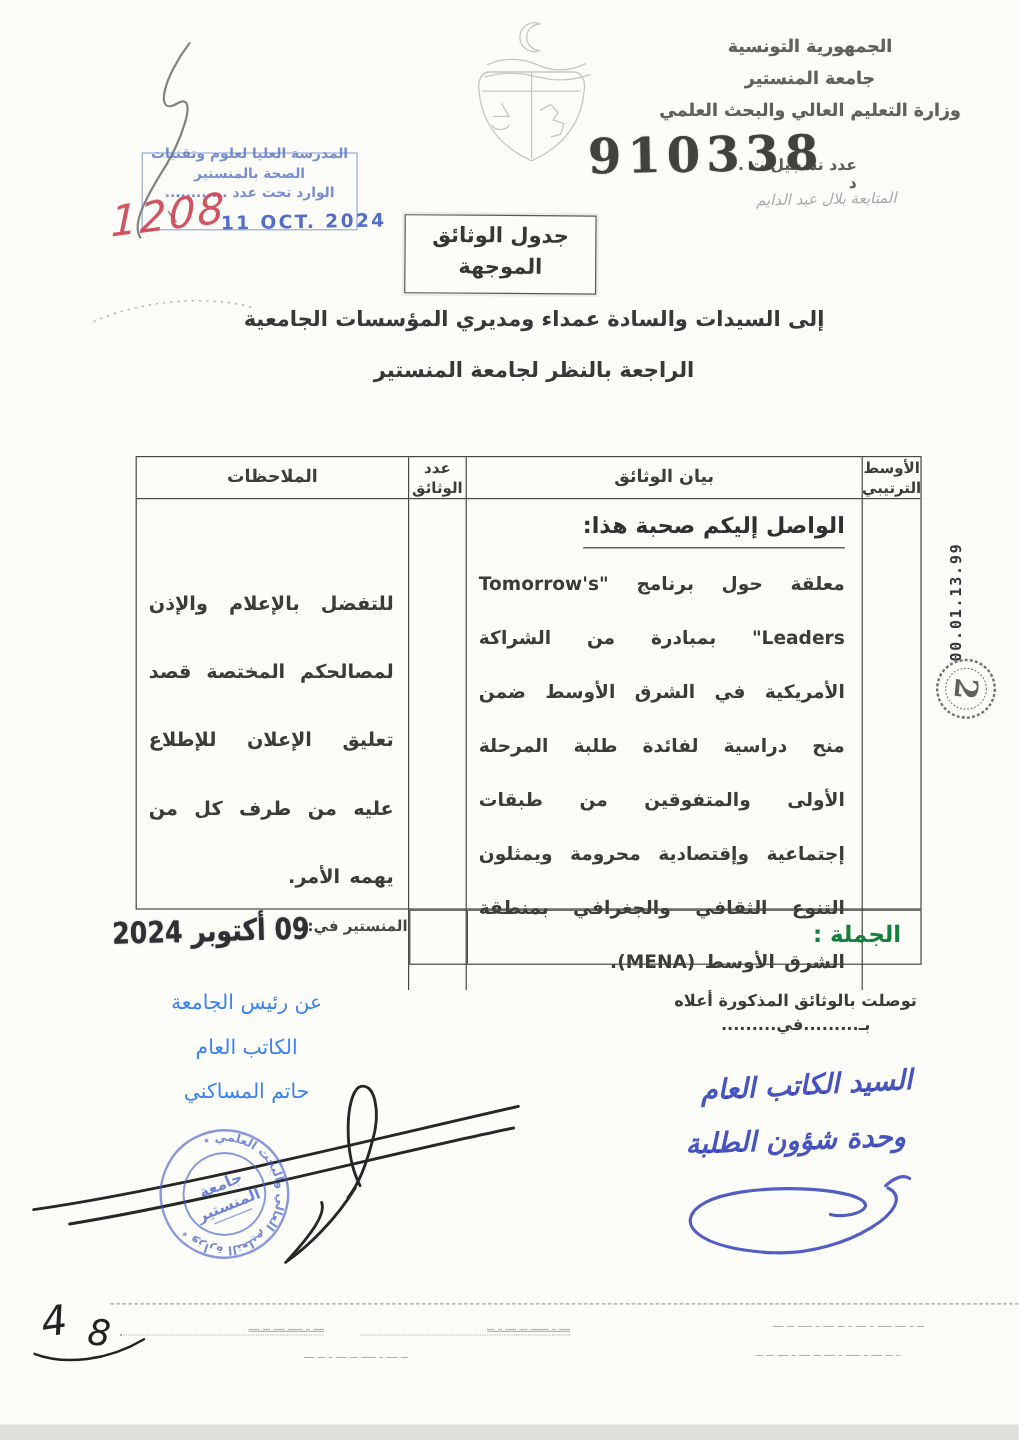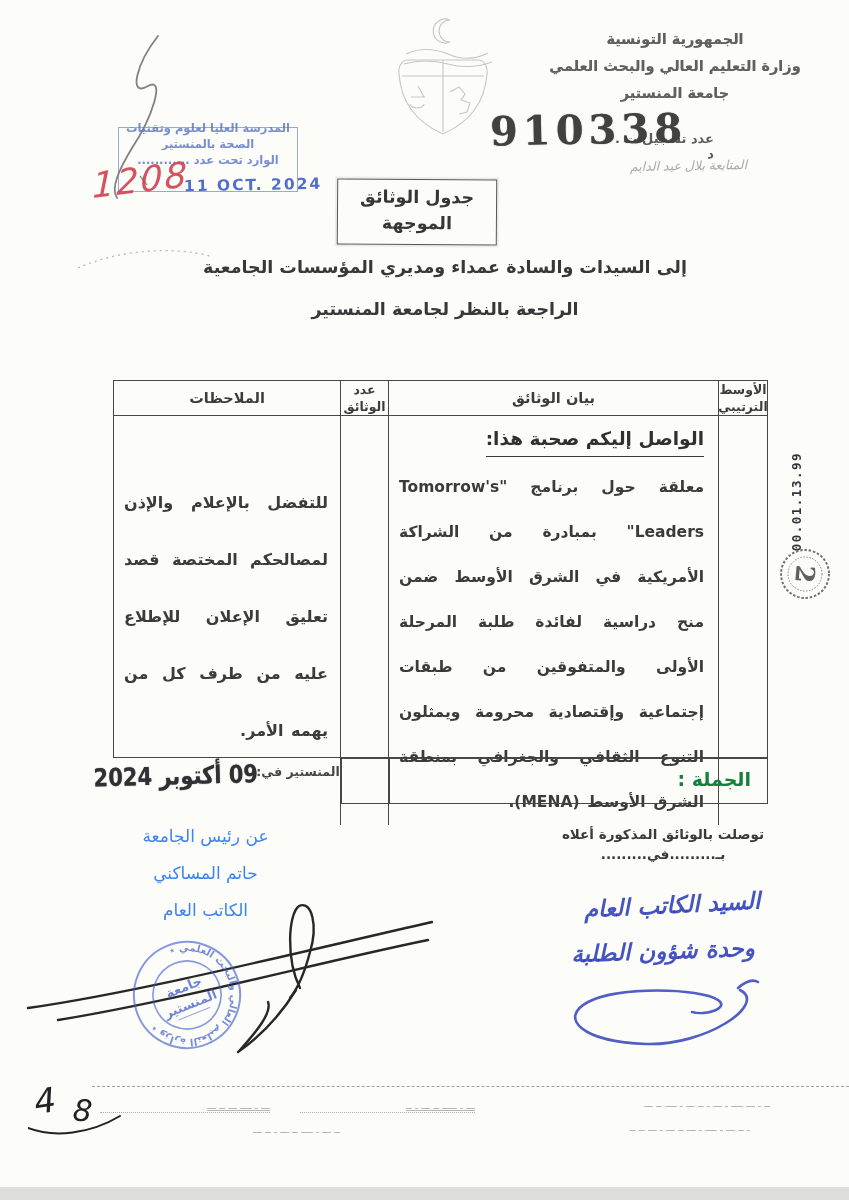--- a/index.html
+++ b/index.html
@@ -148,22 +148,22 @@
       <path d="M30,46 L100,46 C106,46 110,52 109,60 C107,88 92,108 65,120 C38,108 23,88 21,60 C20,52 24,46 30,46 Z"></path>
       <path d="M65,46 L65,118"></path>
       <path d="M24,62 L106,62"></path>
       <path d="M72,78 l9,-5 6,7 -4,6 9,3 -3,9 -8,2"></path>
       <path d="M40,72 l6,11 m-13,0 l14,0 m-15,7 a7,4 0 0 0 14,0"></path>
     </g>
   </svg>
 
   <div class="abs gov-header rtl">
     <div>الجمهورية التونسية</div>
+    <div>جامعة المنستير</div>
     <div>وزارة التعليم العالي والبحث العلمي</div>
-    <div>جامعة المنستير</div>
   </div>
 
   <div class="abs reg-label rtl">عدد تسجيل ت . د</div>
   <div class="abs reg-number">910338</div>
   <div class="abs followup rtl">المتابعة بلال عبد الدايم</div>
 
   <div class="abs intake-box rtl">
     <div class="l1">المدرسة العليا لعلوم وتقنيات</div>
     <div>الصحة بالمنستير</div>
     <div>الوارد تحت عدد ............</div>
@@ -212,22 +212,22 @@
   <div class="abs total-row">
     <div class="total-divider"></div>
     <div class="total-label">الجملة :</div>
   </div>
 
   <div class="abs dateline-label rtl">المنستير في:</div>
   <div class="abs dateline-date rtl">09 أكتوبر 2024</div>
 
   <div class="abs signatory rtl">
     <div>عن رئيس الجامعة</div>
+    <div>الكاتب العام</div>
     <div>حاتم المساكني</div>
-    <div>الكاتب العام</div>
   </div>
 
   <svg class="abs" style="left:0; top:880px;" width="460" height="200" viewBox="0 0 460 200">
     <g fill="none" stroke="#161616" stroke-width="2.4" stroke-linecap="round" opacity=".92">
       <path d="M28,128 C140,112 300,72 432,42"></path>
       <path d="M58,140 C180,120 320,82 428,60"></path>
       <path d="M300,108 C286,80 288,34 299,26 C312,20 318,46 310,72 C304,95 298,108 290,118"></path>
       <path d="M296,110 C280,136 258,158 238,172"></path>
       <path d="M240,170 C258,150 272,132 268,122"></path>
     </g>

